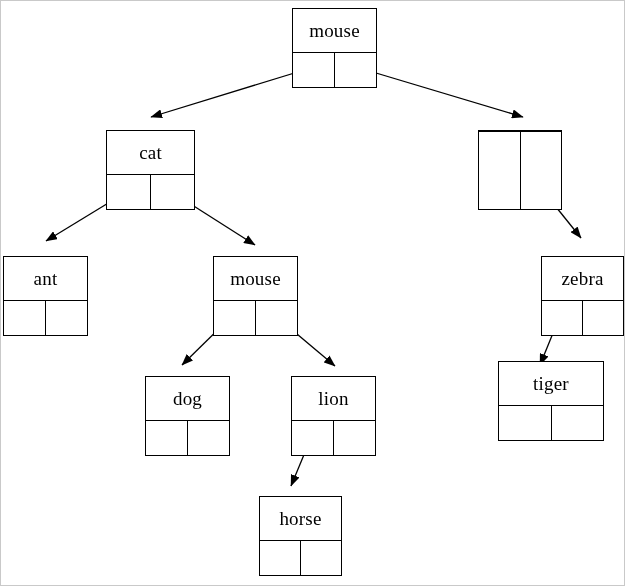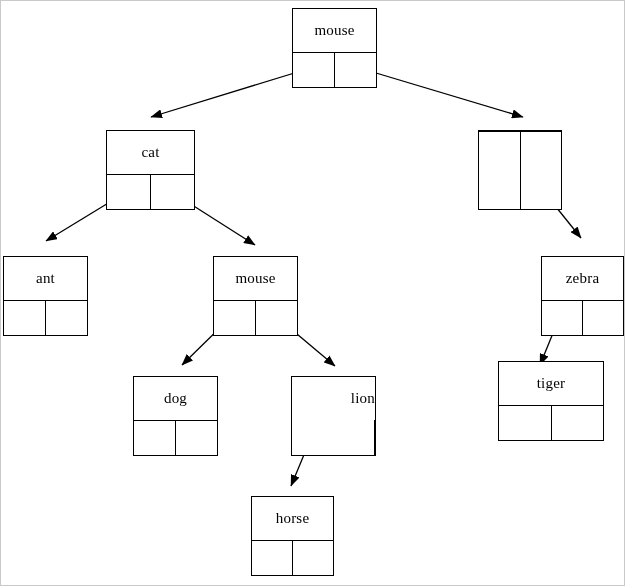--- a/index.html
+++ b/index.html
@@ -34,21 +34,21 @@
     border: 1px solid #000000;
     background: #ffffff;
     display: flex;
     flex-direction: column;
   }
   .node-label {
     flex: 0 0 auto;
     display: flex;
     align-items: center;
     justify-content: center;
-    font-size: 15px;
+    font-size: 19px;
     line-height: 1;
     color: #000000;
     letter-spacing: 0.2px;
     user-select: none;
   }
   .node-pointers {
     flex: 1 1 auto;
     display: flex;
     border-top: 1px solid #000000;
   }
@@ -119,42 +119,42 @@
           <div class="ptr-cell right"></div>
         </div>
       </div>
       <div class="node" style="left: 540px; top: 255px; width: 83px; height: 80px; border-color: rgb(0, 0, 0);">
         <div class="node-label" style="height: 43px; color: rgb(0, 0, 0);">zebra</div>
         <div class="node-pointers" style="border-top-color: rgb(0, 0, 0);">
           <div class="ptr-cell left" style="border-right-color: rgb(0, 0, 0);"></div>
           <div class="ptr-cell right"></div>
         </div>
       </div>
-      <div class="node" style="left: 132px; top: 375px; width: 85px; height: 80px; border-color: rgb(0, 0, 0);">
+      <div class="node" style="left: 144px; top: 375px; width: 85px; height: 80px; border-color: rgb(0, 0, 0);">
         <div class="node-label" style="height: 43px; color: rgb(0, 0, 0);">dog</div>
         <div class="node-pointers" style="border-top-color: rgb(0, 0, 0);">
           <div class="ptr-cell left" style="border-right-color: rgb(0, 0, 0);"></div>
           <div class="ptr-cell right"></div>
         </div>
       </div>
-      <div class="node" style="left: 290px; top: 375px; width: 85px; height: 80px; border-color: rgb(0, 0, 0); align-items: flex-end;">
+      <div class="node" style="left: 290px; top: 375px; width: 85px; height: 80px; border-color: rgb(0, 0, 0);">
         <div class="node-label" style="height: 43px; color: rgb(0, 0, 0);">lion</div>
         <div class="node-pointers" style="border-top-color: rgb(0, 0, 0);">
           <div class="ptr-cell left" style="border-right-color: rgb(0, 0, 0);"></div>
           <div class="ptr-cell right"></div>
         </div>
       </div>
       <div class="node" style="left: 497px; top: 360px; width: 106px; height: 80px; border-color: rgb(0, 0, 0);">
         <div class="node-label" style="height: 43px; color: rgb(0, 0, 0);">tiger</div>
         <div class="node-pointers" style="border-top-color: rgb(0, 0, 0);">
           <div class="ptr-cell left" style="border-right-color: rgb(0, 0, 0);"></div>
           <div class="ptr-cell right"></div>
         </div>
       </div>
-      <div class="node" style="left: 250px; top: 495px; width: 83px; height: 80px; border-color: rgb(0, 0, 0);">
+      <div class="node" style="left: 258px; top: 495px; width: 83px; height: 80px; border-color: rgb(0, 0, 0);">
         <div class="node-label" style="height: 43px; color: rgb(0, 0, 0);">horse</div>
         <div class="node-pointers" style="border-top-color: rgb(0, 0, 0);">
           <div class="ptr-cell left" style="border-right-color: rgb(0, 0, 0);"></div>
           <div class="ptr-cell right"></div>
         </div>
       </div>
     </div>
 
 </div>
 

